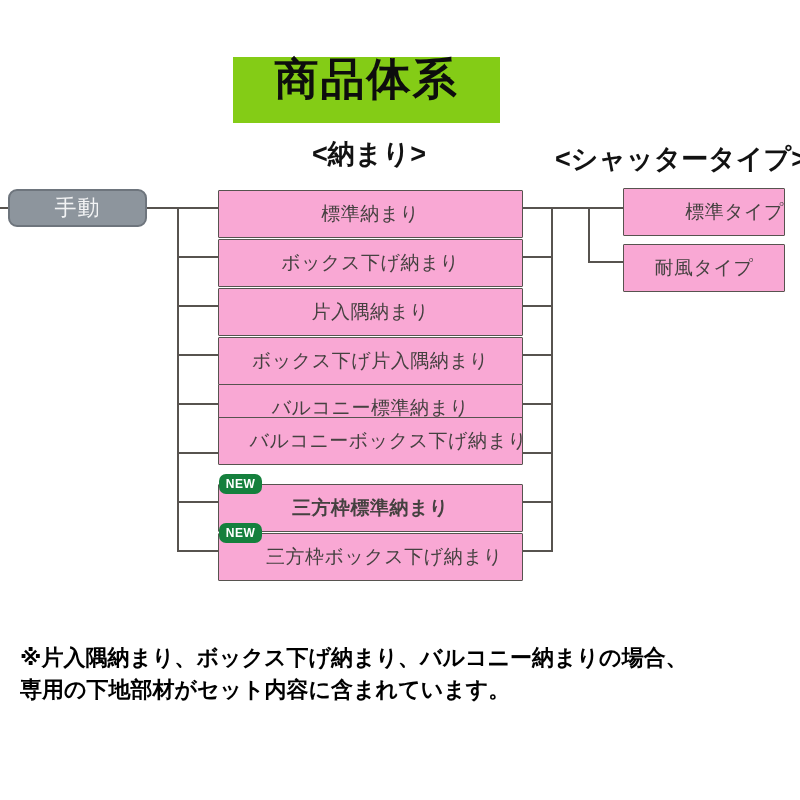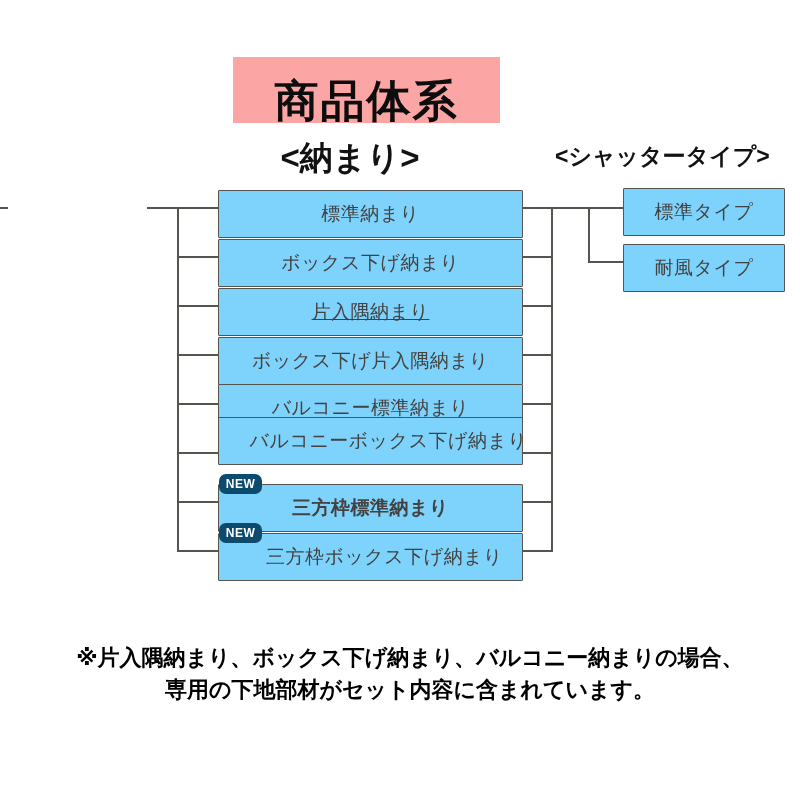--- a/index.html
+++ b/index.html
@@ -3,75 +3,78 @@
 <meta charset="utf-8">
 <style>
   html,body{margin:0;padding:0;background:#ffffff;}
   #canvas{
     position:relative;width:800px;height:800px;background:#ffffff;overflow:hidden;
     font-family:"Liberation Sans","DejaVu Sans",sans-serif;
   }
   
   .title-box{
     position:absolute;left:233px;top:57px;width:267px;height:66px;
-    background:#fca5a5;display:flex;align-items:flex-end;justify-content:center;
+    background:#84cc16;display:flex;align-items:flex-start;justify-content:center;
   }
   .title-box .title-text{
     font-size:44px;font-weight:bold;color:#0d0d0d;letter-spacing:2px;line-height:1;
   }
   
   .col-header{
     position:absolute;font-weight:bold;color:#121212;text-align:center;white-space:nowrap;
   }
-  .col-header.osamari{left:250px;top:136px;width:200px;font-size:33px;}
-  .col-header.shutter{left:555px;top:141px;width:200px;font-size:23px;}
+  .col-header.osamari{left:269px;top:136px;width:200px;font-size:27px;}
+  .col-header.shutter{left:555px;top:141px;width:200px;font-size:27px;}
   
   .root-node{
     position:absolute;left:8px;top:189px;width:139px;height:38px;box-sizing:border-box;
     background:#8d959d;border:2px solid #6e757d;border-radius:9px;
     display:flex;align-items:center;justify-content:center;
     color:#f2f3f4;font-size:22px;letter-spacing:1px;
   }
   
   .node{
-    position:absolute;box-sizing:border-box;height:48px;background:#7dd3fc;
+    position:absolute;box-sizing:border-box;height:48px;background:#f9a8d4;
     border:1.5px solid #57534f;border-radius:1px;
     display:flex;align-items:center;justify-content:center;
     font-size:19px;color:#454140;letter-spacing:0.5px;white-space:nowrap;
   }
   .node.mid{left:218px;width:305px;}
   .node.right{left:623px;width:162px;}
   
   .line{position:absolute;background:#57534f;}
   .line.h{height:1.5px;}
   .line.v{width:1.5px;}
   
   .new-badge{
-    position:absolute;width:43px;height:20px;background:#0c4a6e;border-radius:7px;
+    position:absolute;width:43px;height:20px;background:#15803d;border-radius:7px;
     display:flex;align-items:center;justify-content:center;z-index:3;
     color:#ffffff;font-size:12px;font-weight:bold;letter-spacing:0.5px;
   }
   
   .footnote{
-    position:absolute;left:20px;right:0;top:642px;text-align:center;
+    position:absolute;left:20px;right:0;top:642px;
     font-size:22px;font-weight:600;color:#000000;line-height:32px;white-space:nowrap;
   }
 </style>
 </head>
 <body>
 
 <div id="canvas">
 
   <div class="title-box">
     <span class="title-text">商品体系</span>
   </div>
 
   <div class="col-header osamari">&lt;納まり&gt;</div>
   <div class="col-header shutter">&lt;シャッタータイプ&gt;</div>
 
+  <div class="root-node">
+    <span>手動</span>
+  </div>
 
   <div class="line h" style="left:0;top:207px;width:8px;"></div>
   <div class="line h" style="left:147px;top:207px;width:31px;"></div>
   <div class="line v" style="left:177px;top:207px;height:345px;"></div>
 
   <div class="line h" style="left:177px;top:207px;width:41px;"></div>
   <div class="line h" style="left:177px;top:256px;width:41px;"></div>
   <div class="line h" style="left:177px;top:305px;width:41px;"></div>
   <div class="line h" style="left:177px;top:354px;width:41px;"></div>
   <div class="line h" style="left:177px;top:403px;width:41px;"></div>
@@ -92,21 +95,21 @@
   <div class="line h" style="left:551px;top:207px;width:74px;"></div>
   <div class="line v" style="left:588px;top:207px;height:56px;"></div>
   <div class="line h" style="left:588px;top:261px;width:37px;"></div>
 
   <div class="node mid" style="top:190px;">
     <span>標準納まり</span>
   </div>
   <div class="node mid" style="top:239px;">
     <span>ボックス下げ納まり</span>
   </div>
-  <div class="node mid" style="top:288px;text-decoration:underline;">
+  <div class="node mid" style="top:288px;">
     <span>片入隅納まり</span>
   </div>
   <div class="node mid" style="top:337px;">
     <span>ボックス下げ片入隅納まり</span>
   </div>
   <div class="node mid" style="top:384px;align-items:center;">
     <span>バルコニー標準納まり</span>
   </div>
   <div class="node mid" style="top:417px;padding-left:36px;">
     <span>バルコニーボックス下げ納まり</span>
@@ -118,21 +121,21 @@
     <span>三方枠ボックス下げ納まり</span>
   </div>
 
   <div class="new-badge" style="left:219px;top:474px;">
     <span>NEW</span>
   </div>
   <div class="new-badge" style="left:219px;top:523px;">
     <span>NEW</span>
   </div>
 
-  <div class="node right" style="top:188px;">
+  <div class="node right" style="top:188px;justify-content:flex-end;">
     <span>標準タイプ</span>
   </div>
   <div class="node right" style="top:244px;">
     <span>耐風タイプ</span>
   </div>
 
   <div class="footnote">
     <div>※片入隅納まり、ボックス下げ納まり、バルコニー納まりの場合、</div>
     <div>専用の下地部材がセット内容に含まれています。</div>
   </div>

